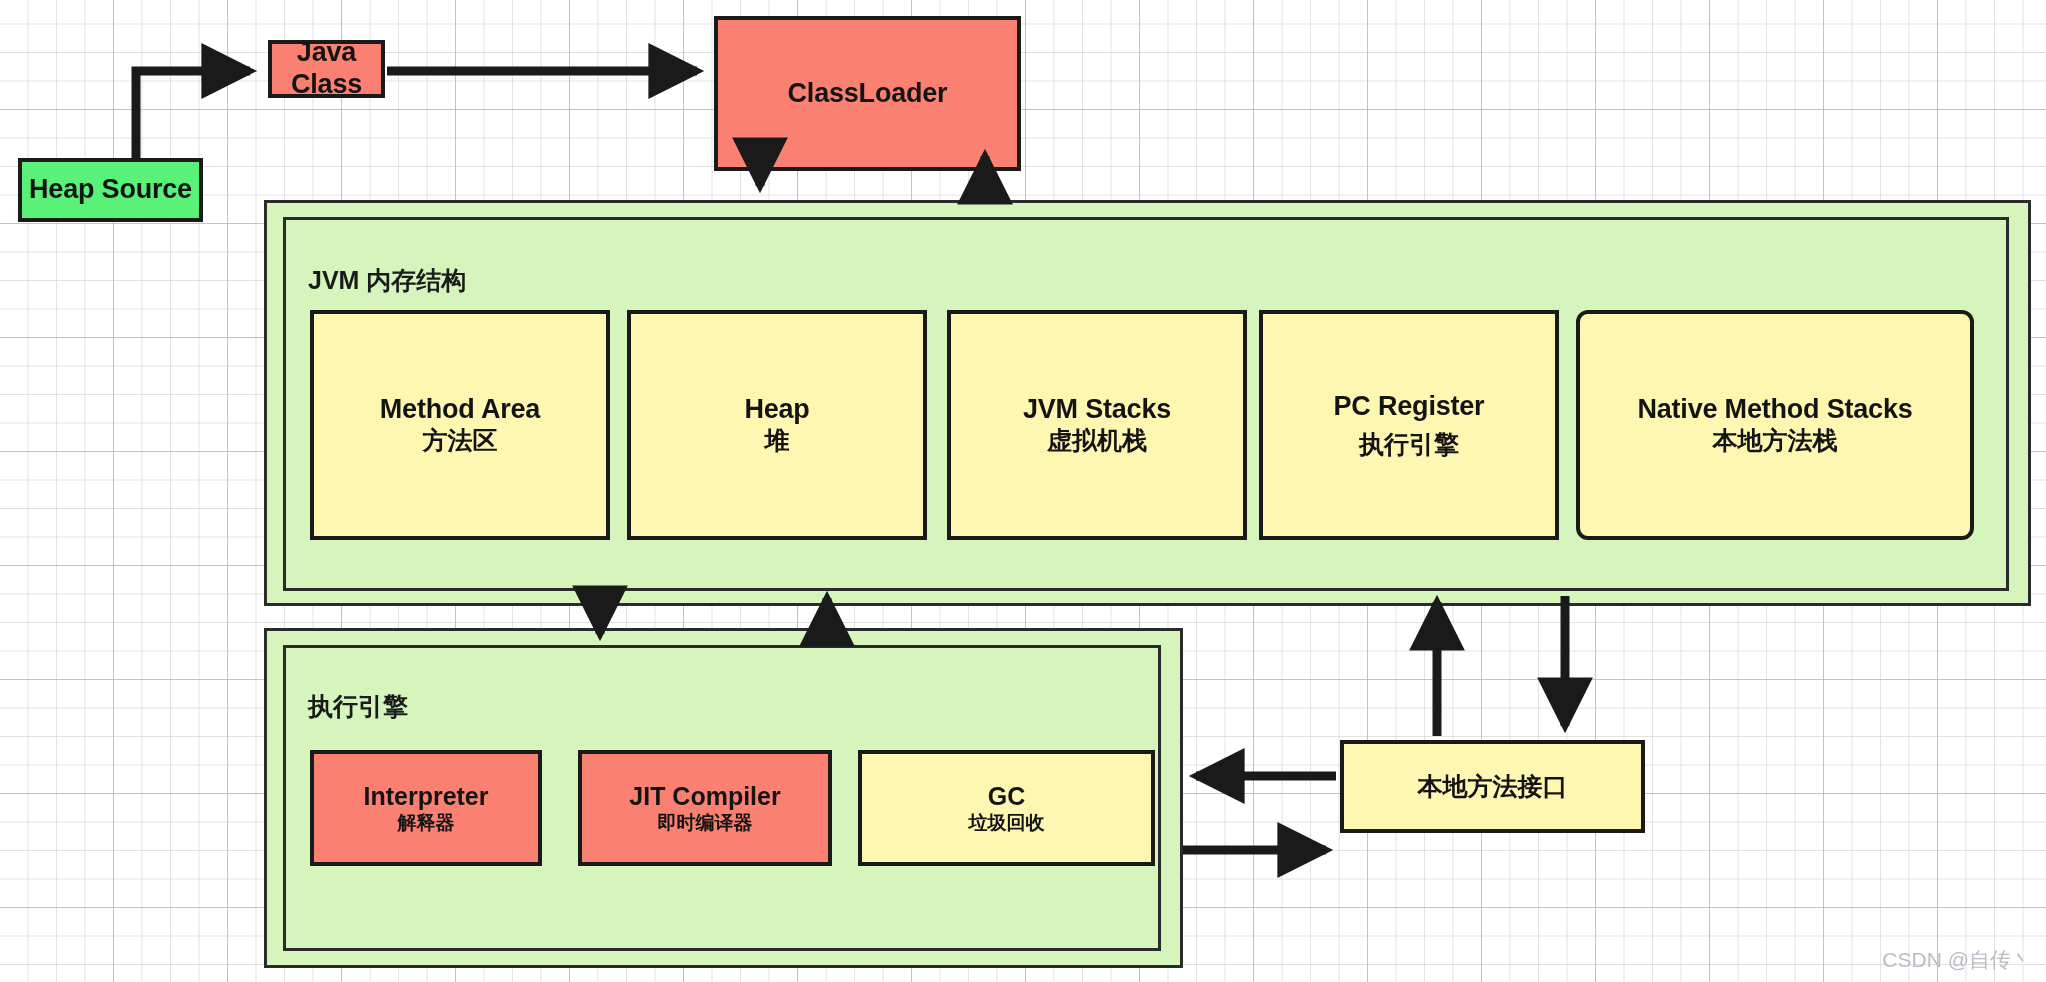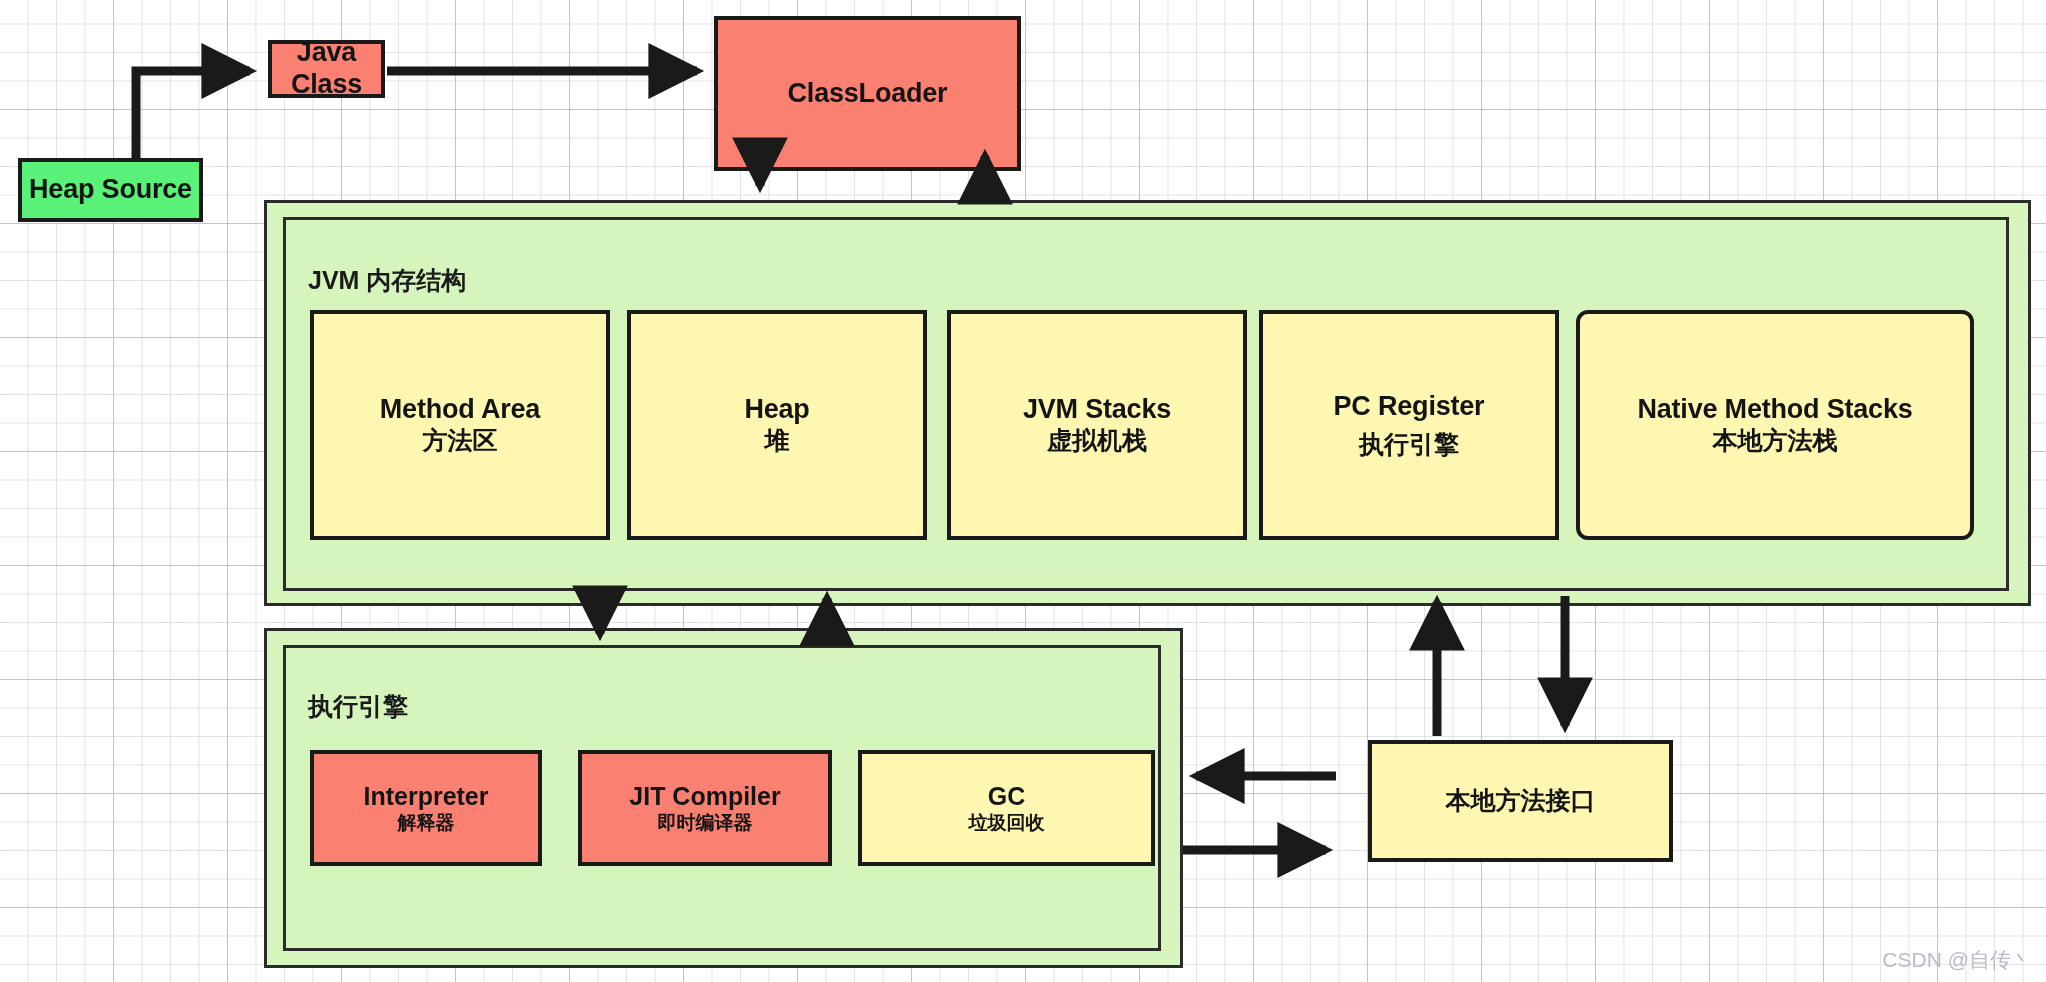--- a/index.html
+++ b/index.html
@@ -156,21 +156,21 @@
   <div class="node red-box" style="left:578px; top:750px; width:254px; height:116px;">
     <span class="en-label-sm">JIT Compiler</span>
     <span class="cn-label-sm">即时编译器</span>
   </div>
 
   <div class="node yellow-box" style="left:858px; top:750px; width:297px; height:116px;">
     <span class="en-label-sm">GC</span>
     <span class="cn-label-sm">垃圾回收</span>
   </div>
 
-  <div class="node yellow-box" style="left:1340px; top:740px; width:305px; height:122px;margin-left:28px;">
+  <div class="node yellow-box" style="left:1340px; top:740px; width:305px; height:93px;">
     <span class="cn-label">本地方法接口</span>
   </div>
 
   <svg class="arrows" viewBox="0 0 2046 982" xmlns="http://www.w3.org/2000/svg">
     <defs>
       <marker id="ah" markerWidth="7" markerHeight="7" refX="5.4" refY="3.5" orient="auto" markerUnits="strokeWidth">
         <path d="M0,0.4 L6.2,3.5 L0,6.6 z" fill="#1a1a1a"></path>
       </marker>
     </defs>
     <g stroke="#1a1a1a" stroke-width="9" fill="none">

